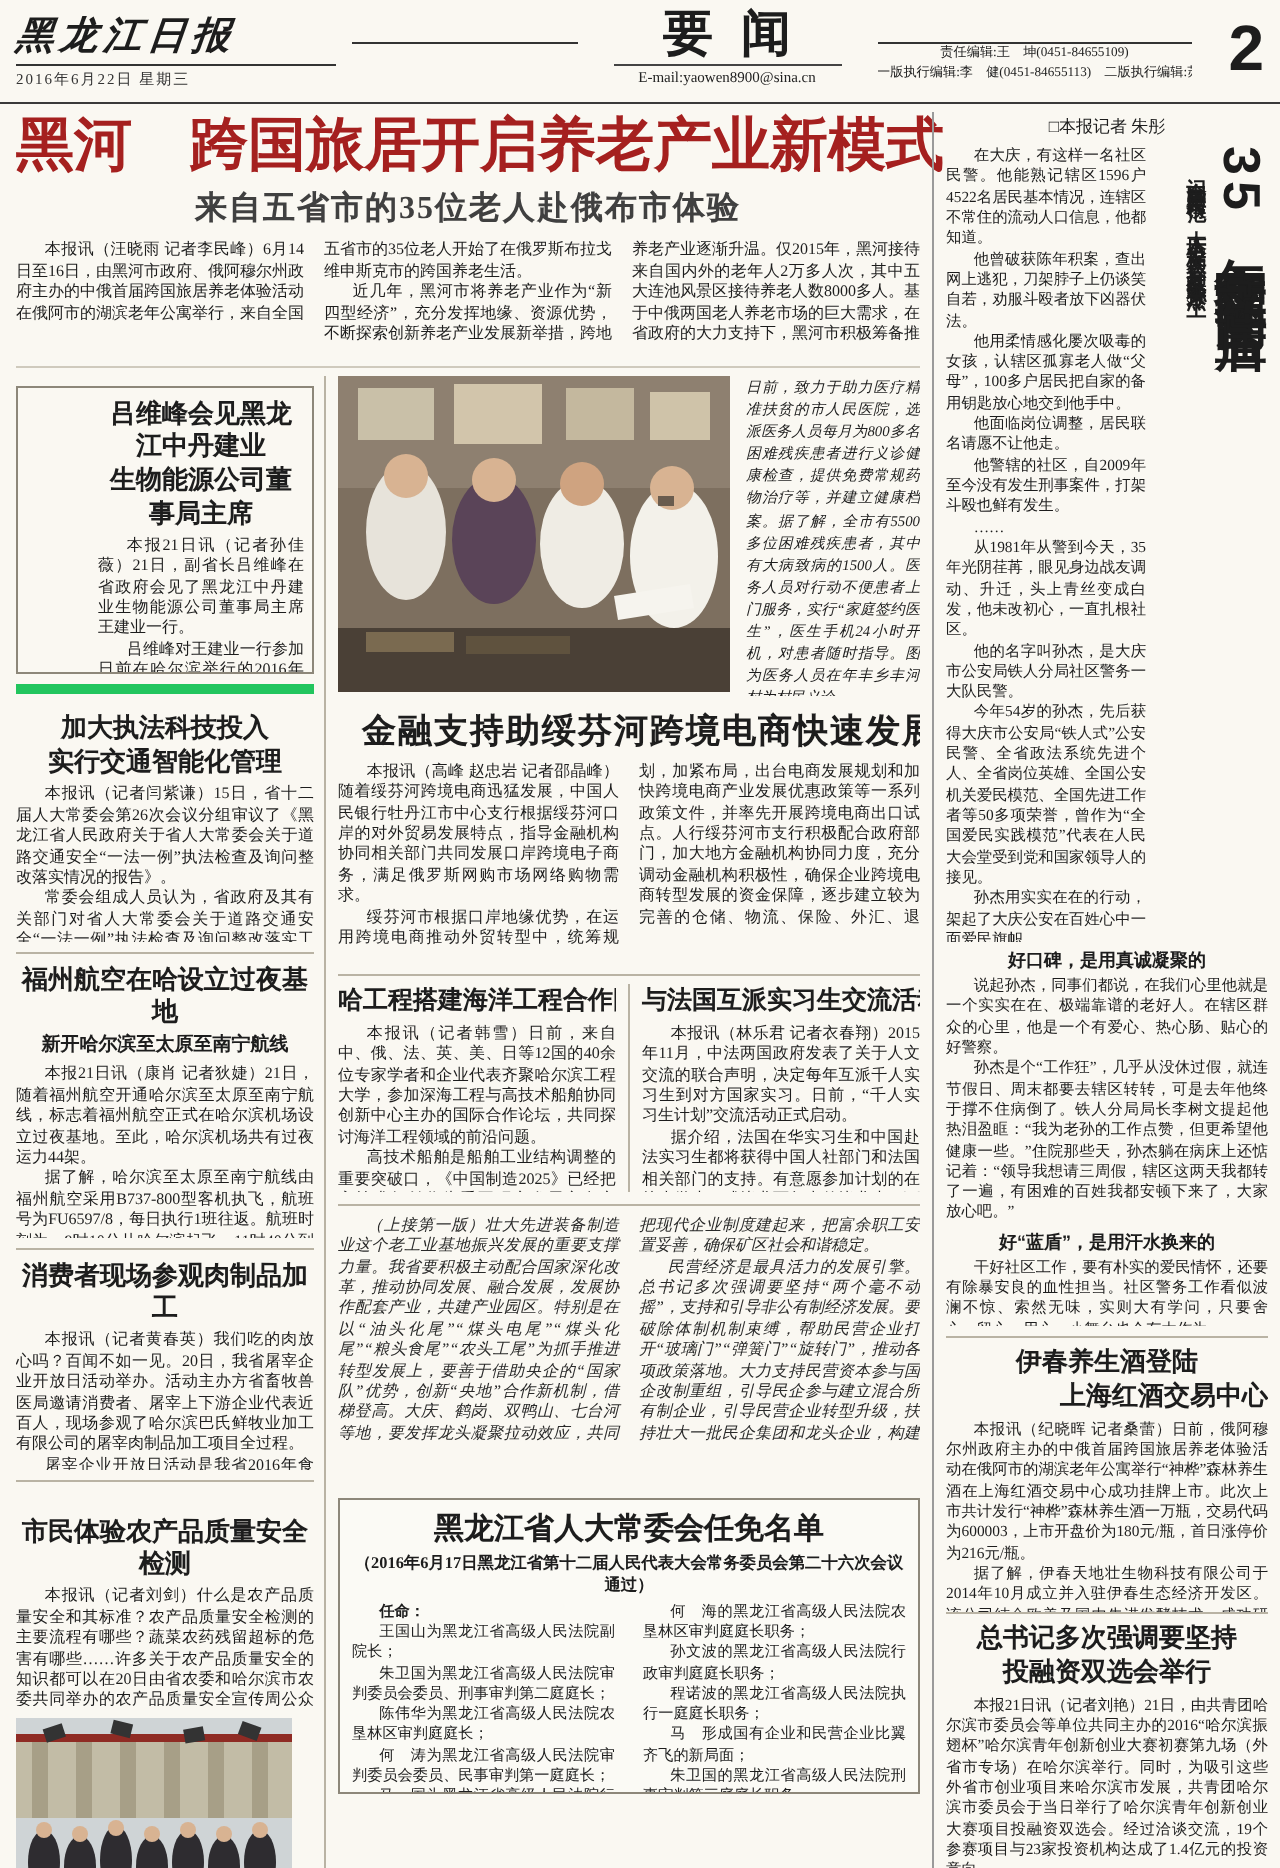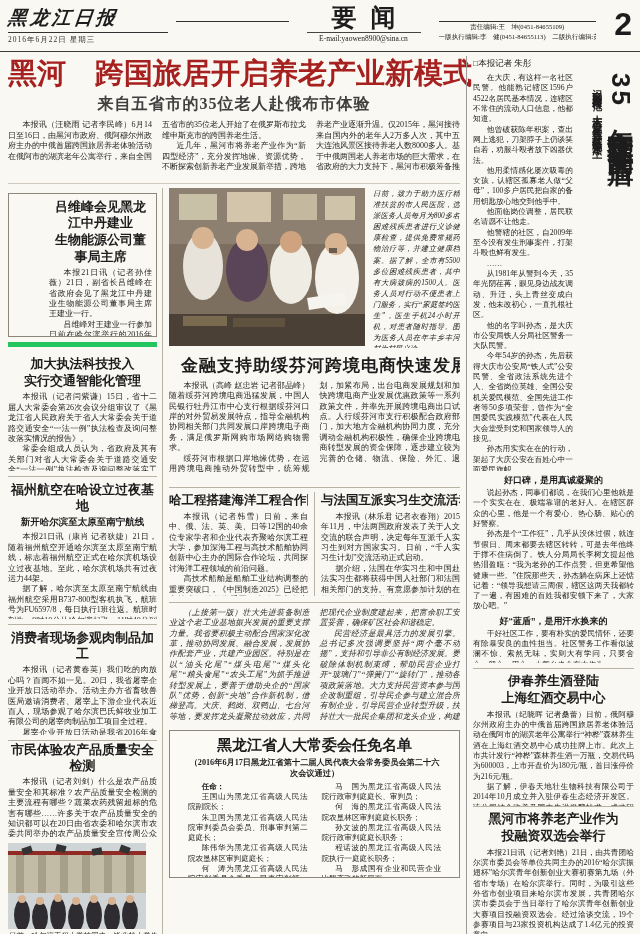--- a/index.html
+++ b/index.html
@@ -38,46 +38,46 @@
   .col-mid{flex:1;min-width:0;overflow:hidden;}
   .art{margin-top:5px;overflow:hidden;}
   .h-md{font-size:13px;font-weight:bold;text-align:center;line-height:1.25;font-family:"Liberation Sans",sans-serif;margin:1px 0 3px 0;}
   .h-sub{font-size:9.5px;font-weight:bold;text-align:center;margin:-1px 0 3px 0;}
   .body8{font-size:8px;line-height:1.3;text-align:justify;}
   .boxed{border:1px solid #8d877a;padding:4px 4px 2px 4px;}
   .art-lv{height:136px;padding-left:40px;}
   .art-jiada{height:116px;border-top:5px solid #22c55e;padding-top:8px;}
   .art-fuzhou{height:138px;border-top:1px solid #b9b3a4;padding-top:4px;}
   .art-xiaofei{height:106px;border-top:1px solid #b9b3a4;padding-top:4px;}
-  .art-shimin{height:96px;border-top:1px solid #b9b3a4;padding-top:0;}
+  .art-shimin{height:96px;border-top:1px solid #b9b3a4;padding-top:16px;}
   .photo-block{margin-top:6px;}
   .photo-cap{font-size:7.4px;line-height:1.45;text-align:justify;margin-top:2px;font-style:italic;}
   
   .photo-row{display:flex;height:160px;overflow:hidden;}
   .photo1-wrap{width:196px;flex:none;}
   .photo1-caption{flex:1;padding-left:8px;font-size:7.4px;line-height:1.5;text-align:justify;font-style:italic;overflow:hidden;}
   .jinrong{margin-top:6px;}
   .h-lg{font-size:17px;font-weight:bold;text-align:center;font-family:"Liberation Sans",sans-serif;letter-spacing:1px;margin:0 0 4px 12px;white-space:nowrap;}
   .jinrong-body{columns:2;column-gap:10px;height:100px;overflow:hidden;}
   .two-row{display:flex;margin-top:6px;border-top:1px solid #b9b3a4;padding-top:4px;}
   .half{flex:1;min-width:0;overflow:hidden;}
   .half + .half{border-left:1px solid #b9b3a4;margin-left:6px;padding-left:6px;}
   .h-half{font-size:12.5px;font-weight:bold;text-align:center;font-family:"Liberation Sans",sans-serif;margin:0 0 3px 0;white-space:nowrap;}
   .half .body8{height:84px;}
   .zoulu{margin-top:6px;border-top:1px solid #b9b3a4;padding-top:5px;}
   .zoulu-title{font-size:19px;font-weight:bold;text-align:center;color:#c32222;font-family:"Liberation Sans",sans-serif;letter-spacing:1px;margin:0 0 4px 0;white-space:nowrap;}
   .zoulu-body{columns:2;column-gap:10px;font-style:italic;height:120px;overflow:hidden;color:#2a2a2a;}
-  .renmian{border:1px solid #8d877a;margin-top:2px;padding:4px 18px;height:138px;overflow:hidden;background:#fbfaf5;}
+  .renmian{border:1px solid #8d877a;margin-top:21px;padding:4px 6px;height:138px;overflow:hidden;background:#fbfaf5;}
   .renmian-title{font-size:15px;font-weight:bold;text-align:center;font-family:"Liberation Sans",sans-serif;margin:1px 0 2px 0;}
   .renmian-sub{font-size:8.2px;font-weight:bold;text-align:center;margin-bottom:3px;}
   .renmian-list{columns:2;column-gap:14px;font-size:7.6px;line-height:1.35;text-align:justify;}
   .rm-item{margin:0;text-indent:1.8em;}
   .rm-item.lbl{font-weight:bold;}
   
-  .byline{font-size:8.5px;margin:2px 0 3px 0;}
+  .byline{font-size:8.5px;text-align:center;margin:2px 0 3px 0;}
   .landun-row{display:flex;height:398px;overflow:hidden;}
   .landun-text{width:100px;flex:none;font-size:7.7px;line-height:1.34;text-align:justify;overflow:hidden;}
   .landun-vblock{flex:1;writing-mode:vertical-rl;padding-left:2px;}
   .vt-main{font-size:26px;font-weight:bold;font-family:"Liberation Sans",sans-serif;letter-spacing:3px;line-height:1.05;}
   .vt-sub{font-size:10px;font-weight:bold;letter-spacing:2px;padding-top:8px;margin-right:4px;line-height:1.2;}
   .subhead{font-size:9px;font-weight:bold;text-align:center;margin:3px 0 2px 0;font-family:"Liberation Sans",sans-serif;}
   .landun-rest{height:192px;overflow:hidden;font-size:7.7px;line-height:1.34;text-align:justify;}
   .art-yichun{border-top:1px solid #b9b3a4;padding-top:4px;margin-top:5px;height:128px;}
   .art-haqing{border-top:1px solid #b9b3a4;padding-top:4px;margin-top:5px;height:128px;}
   .h-right{font-size:13px;font-weight:bold;text-align:center;line-height:1.3;font-family:"Liberation Sans",sans-serif;margin:0 0 3px 0;}
@@ -337,30 +337,30 @@
         <div class="subhead">好“蓝盾”，是用汗水换来的</div>
         <div>
 
         <p class="para">干好社区工作，要有朴实的爱民情怀，还要有除暴安良的血性担当。社区警务工作看似波澜不惊、索然无味，实则大有学问，只要舍心、留心、用心，小舞台也会有大作为。</p>
           </div>
       </div>
     </article>
 
     <article class="art-yichun">
       <div class="h-right">伊春养生酒登陆</div>
-      <div class="h-right" style="margin-top:-3px;">上海红酒交易中心</div>
+      <div class="h-right" style="margin-top:-3px;text-align:right;">上海红酒交易中心</div>
       <div class="body-right">
 
       <p class="para">本报讯（纪晓晖 记者桑蕾）日前，俄阿穆尔州政府主办的中俄首届跨国旅居养老体验活动在俄阿市的湖滨老年公寓举行“神桦”森林养生酒在上海红酒交易中心成功挂牌上市。此次上市共计发行“神桦”森林养生酒一万瓶，交易代码为600003，上市开盘价为180元/瓶，首日涨停价为216元/瓶。</p>
           <p class="para">据了解，伊春天地壮生物科技有限公司于2014年10月成立并入驻伊春生态经济开发区。该公司结合欧美及国内先进发酵技术，成功研发出了8大系列128个产品，有多项产品获得国家专利，前十款新产品销往国际国内市场，开创了森林食品多元化产业的先河。该公司总经理张穆说，“神桦”森林养生酒在上海红酒交易中心成功挂牌上市，不仅使企业步入了B2B新的盈利模式，也填补了国内酒类市场“森林养生酒”板块上市的空白。</p>
         </div>
     </article>
 
     <article class="art-haqing">
-      <div class="h-right">黑河市将养老产业作为</div>
+      <div class="h-right">总书记多次强调要坚持</div>
       <div class="h-right" style="margin-top:-3px;">投融资双选会举行</div>
       <div class="body-right">
 
       <p class="para">本报21日讯（记者刘艳）21日，由共青团哈尔滨市委员会等单位共同主办的2016“哈尔滨振翅杯”哈尔滨青年创新创业大赛初赛第九场（外省市专场）在哈尔滨举行。同时，为吸引这些外省市创业项目来哈尔滨市发展，共青团哈尔滨市委员会于当日举行了哈尔滨青年创新创业大赛项目投融资双选会。经过洽谈交流，19个参赛项目与23家投资机构达成了1.4亿元的投资意向。</p>
         </div>
     </article>
   </div>
 </div>
 
 </body></html>

